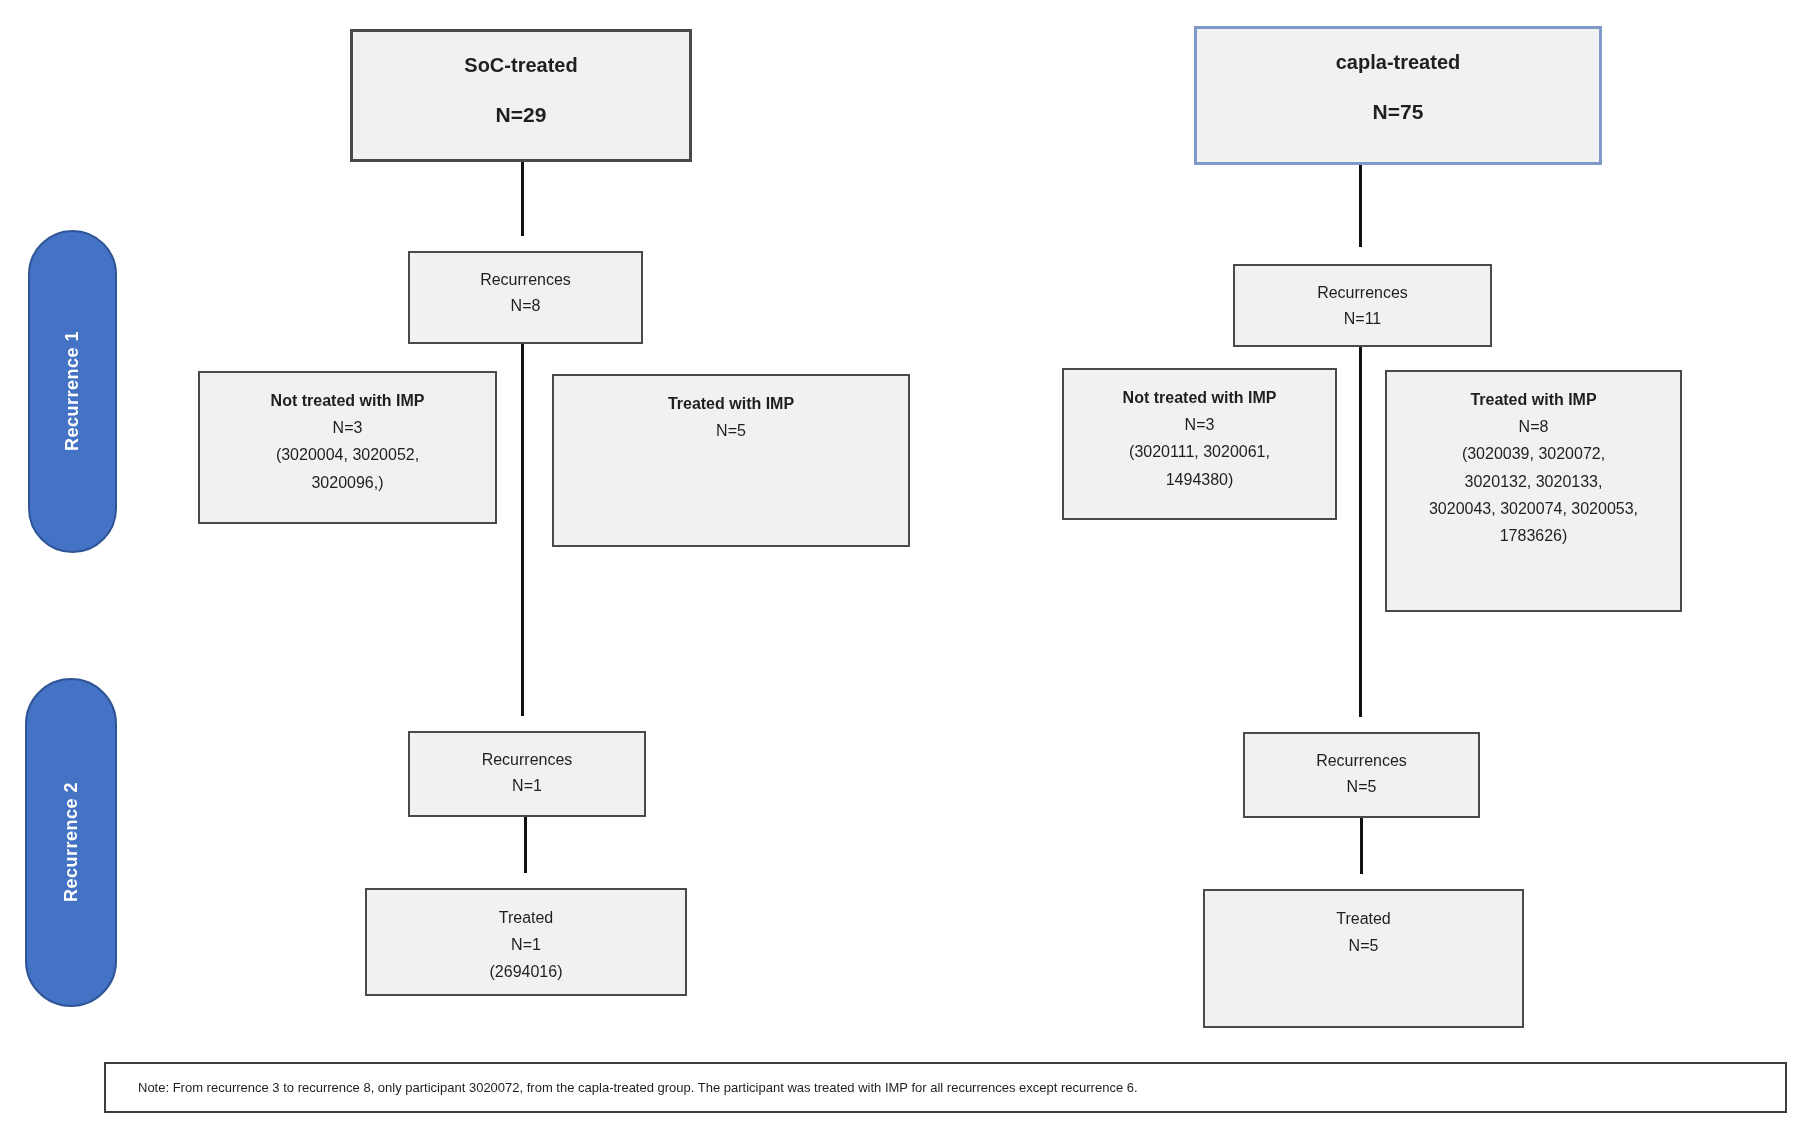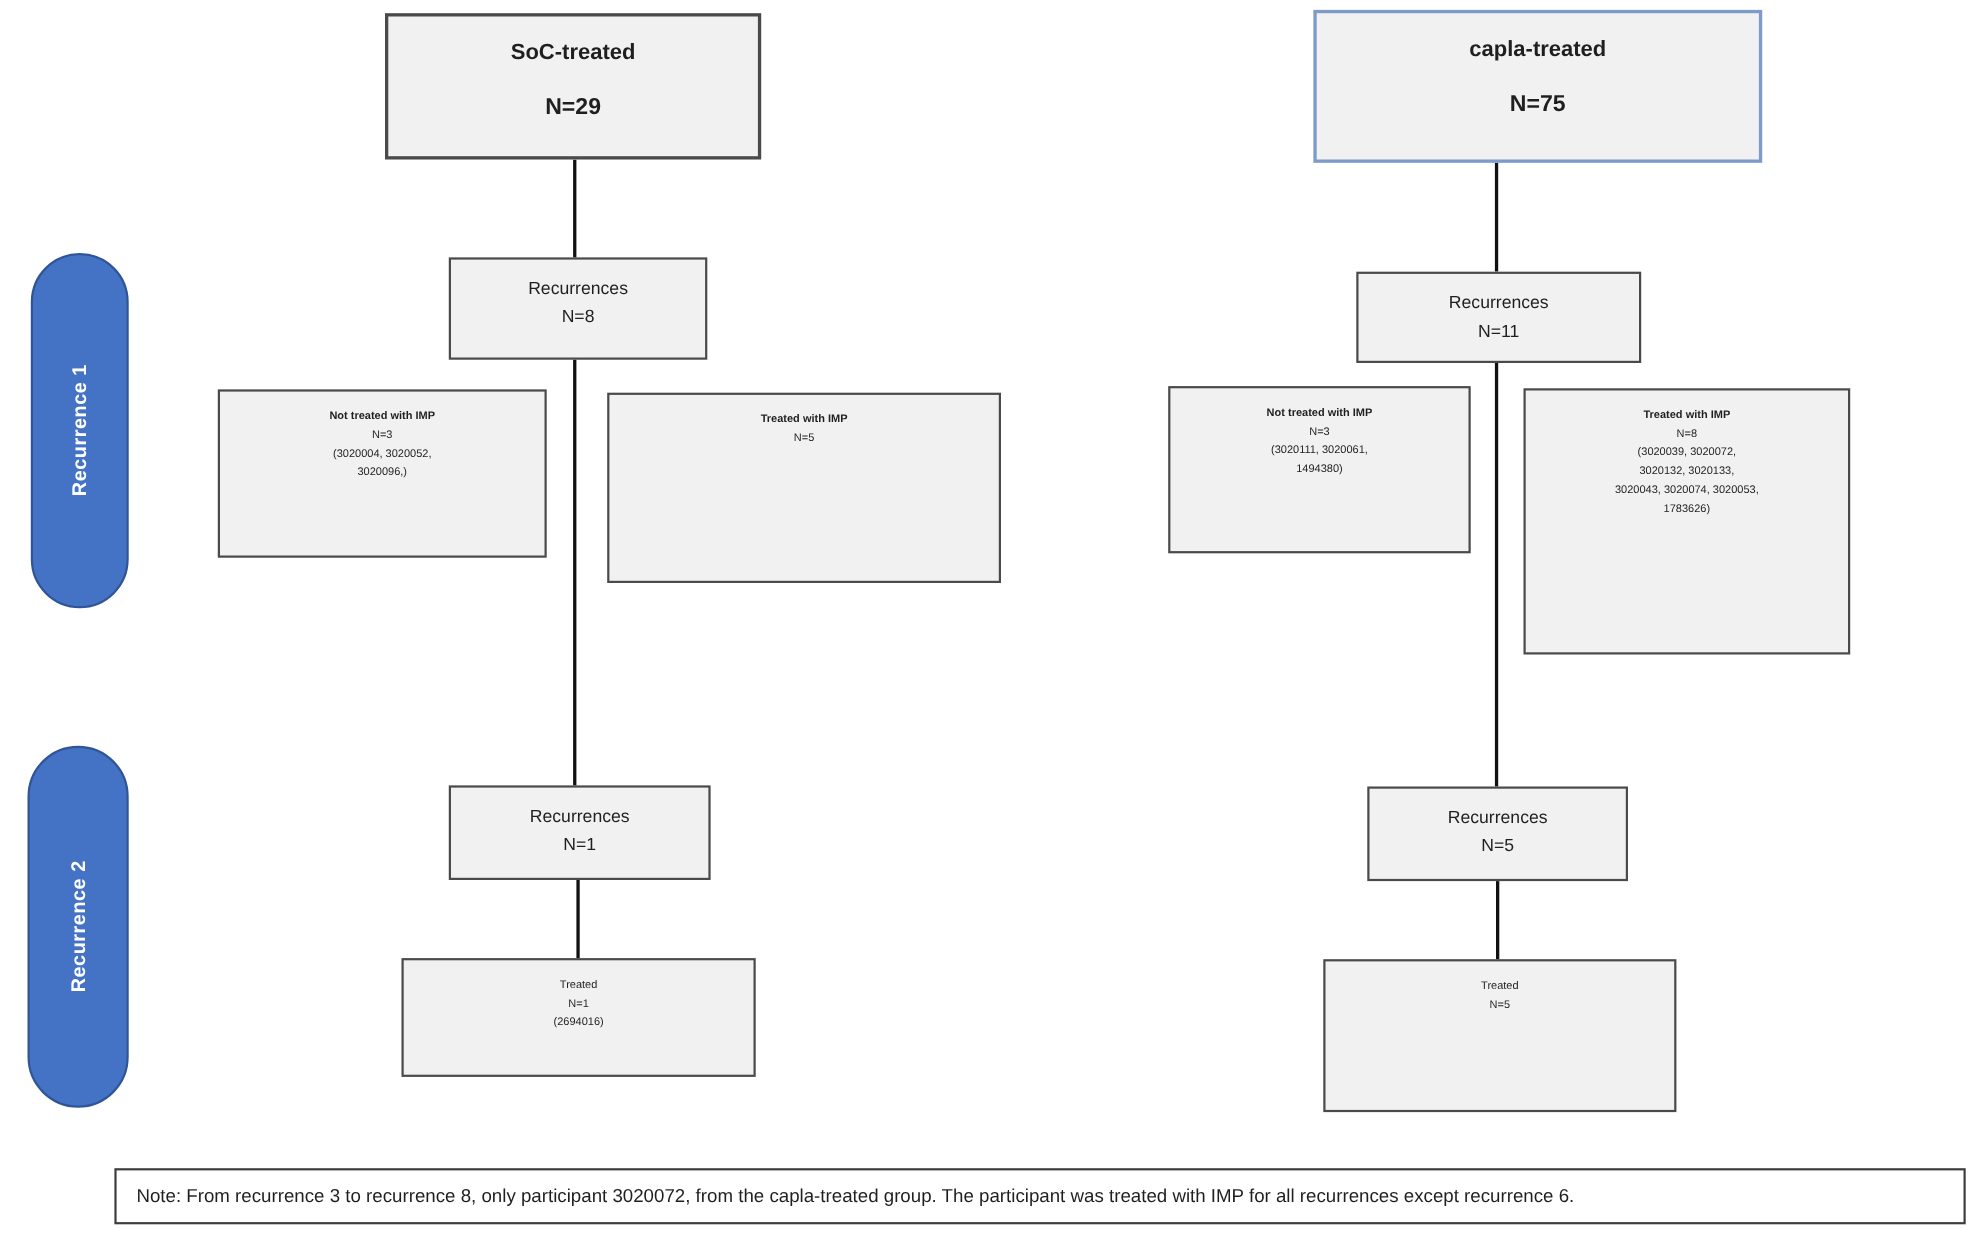--- a/index.html
+++ b/index.html
@@ -18,40 +18,41 @@
   }
   .box {
     position: absolute;
     background: #f1f1f1;
     border: 2px solid #4a4a4a;
     box-sizing: border-box;
     display: flex;
     flex-direction: column;
     align-items: center;
     text-align: center;
+    margin-top: 17px;
   }
   .root-box {
     border-width: 3px;
     justify-content: flex-start;
     padding-top: 22px;
     gap: 26px;
   }
   .root-box .title { font-size: 20px; font-weight: bold; }
   .root-box .nval  { font-size: 21px; font-weight: bold; }
   .capla-root { border-color: #7d9ac8; }
   .rec-box {
     justify-content: flex-start;
     padding-top: 14px;
     font-size: 16px;
     line-height: 1.65;
   }
   .detail-box {
     justify-content: flex-start;
     padding-top: 14px;
-    font-size: 10px;
+    font-size: 16px;
     line-height: 1.7;
   }
   .detail-box .title { font-weight: bold; }
   .ids { white-space: pre-line; }
   .vline {
     position: absolute;
     width: 3px;
     background: #111111;
   }
   .pill {
@@ -72,22 +73,22 @@
     font-size: 18px;
     letter-spacing: 0.5px;
   }
   .note-box {
     position: absolute;
     background: #ffffff;
     border: 2px solid #3d3d3d;
     box-sizing: border-box;
     display: flex;
     align-items: center;
-    padding-left: 18px;
-    font-size: 17px;
+    padding-left: 32px;
+    font-size: 13px;
   }
 </style>
 </head>
 <body>
 
 <div id="canvas">
 
   <div class="pill" style="left:28px; top:230px; width:89px; height:323px;">
     <span class="pill-label">Recurrence 1</span>
   </div>

